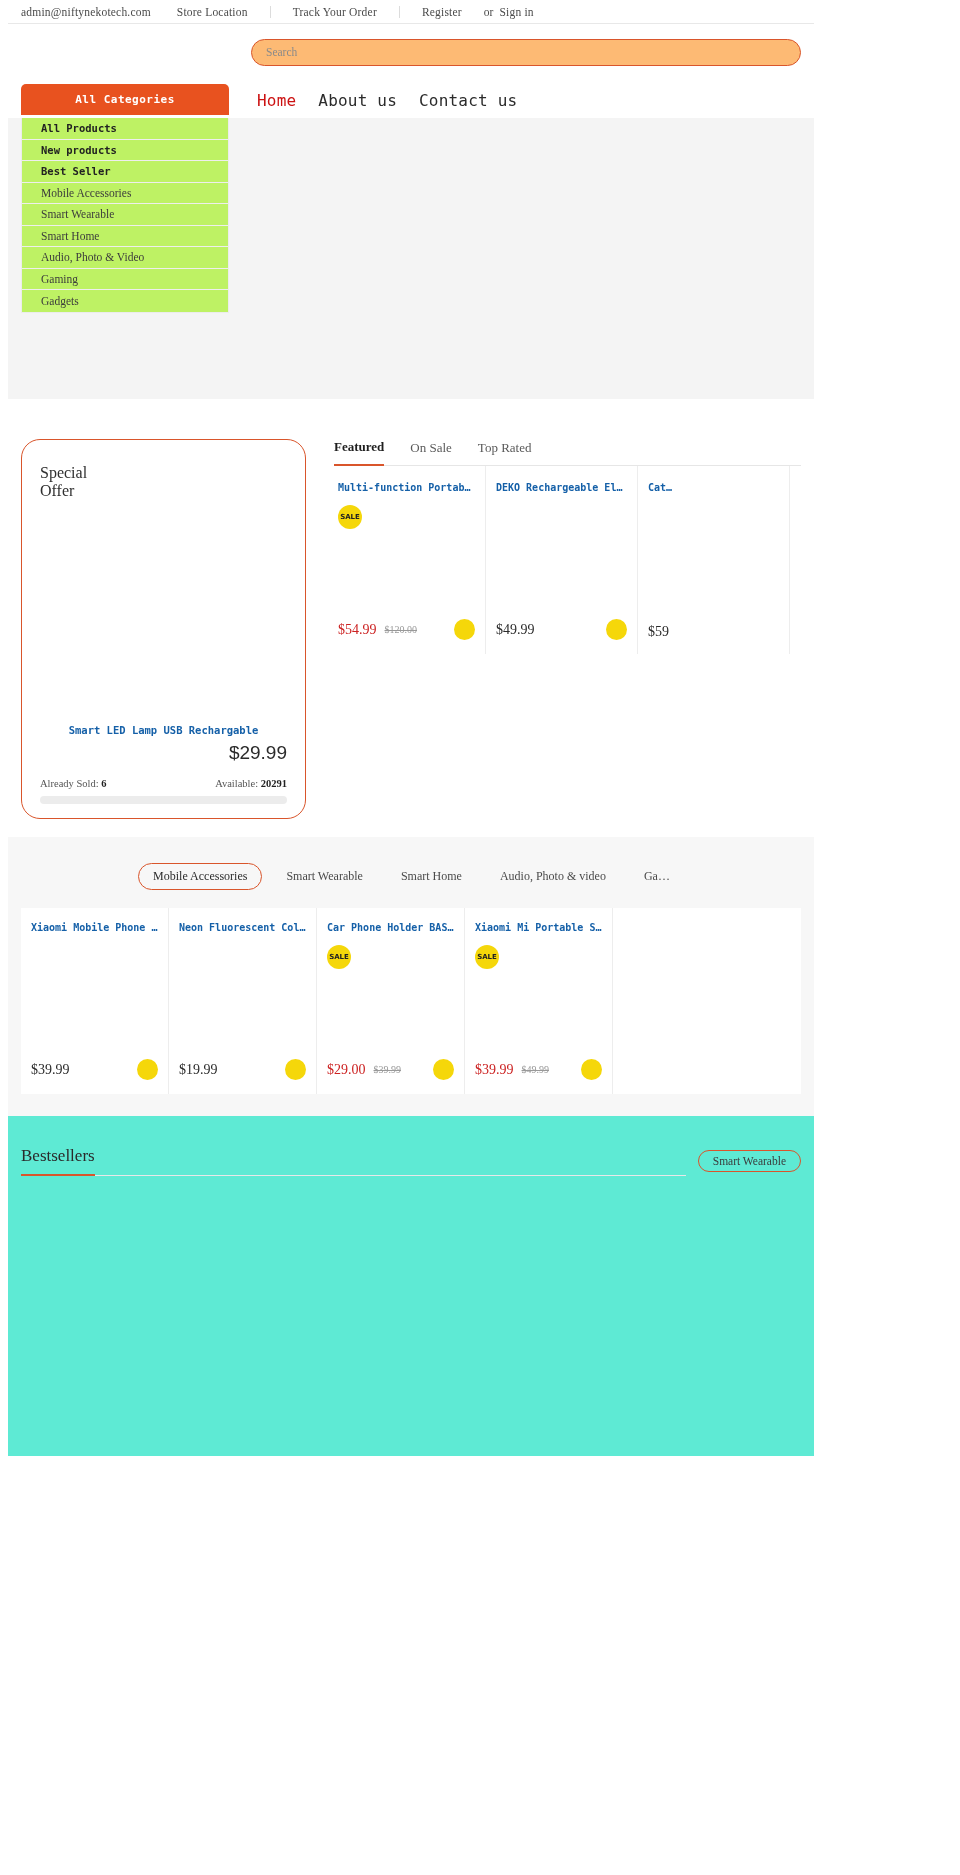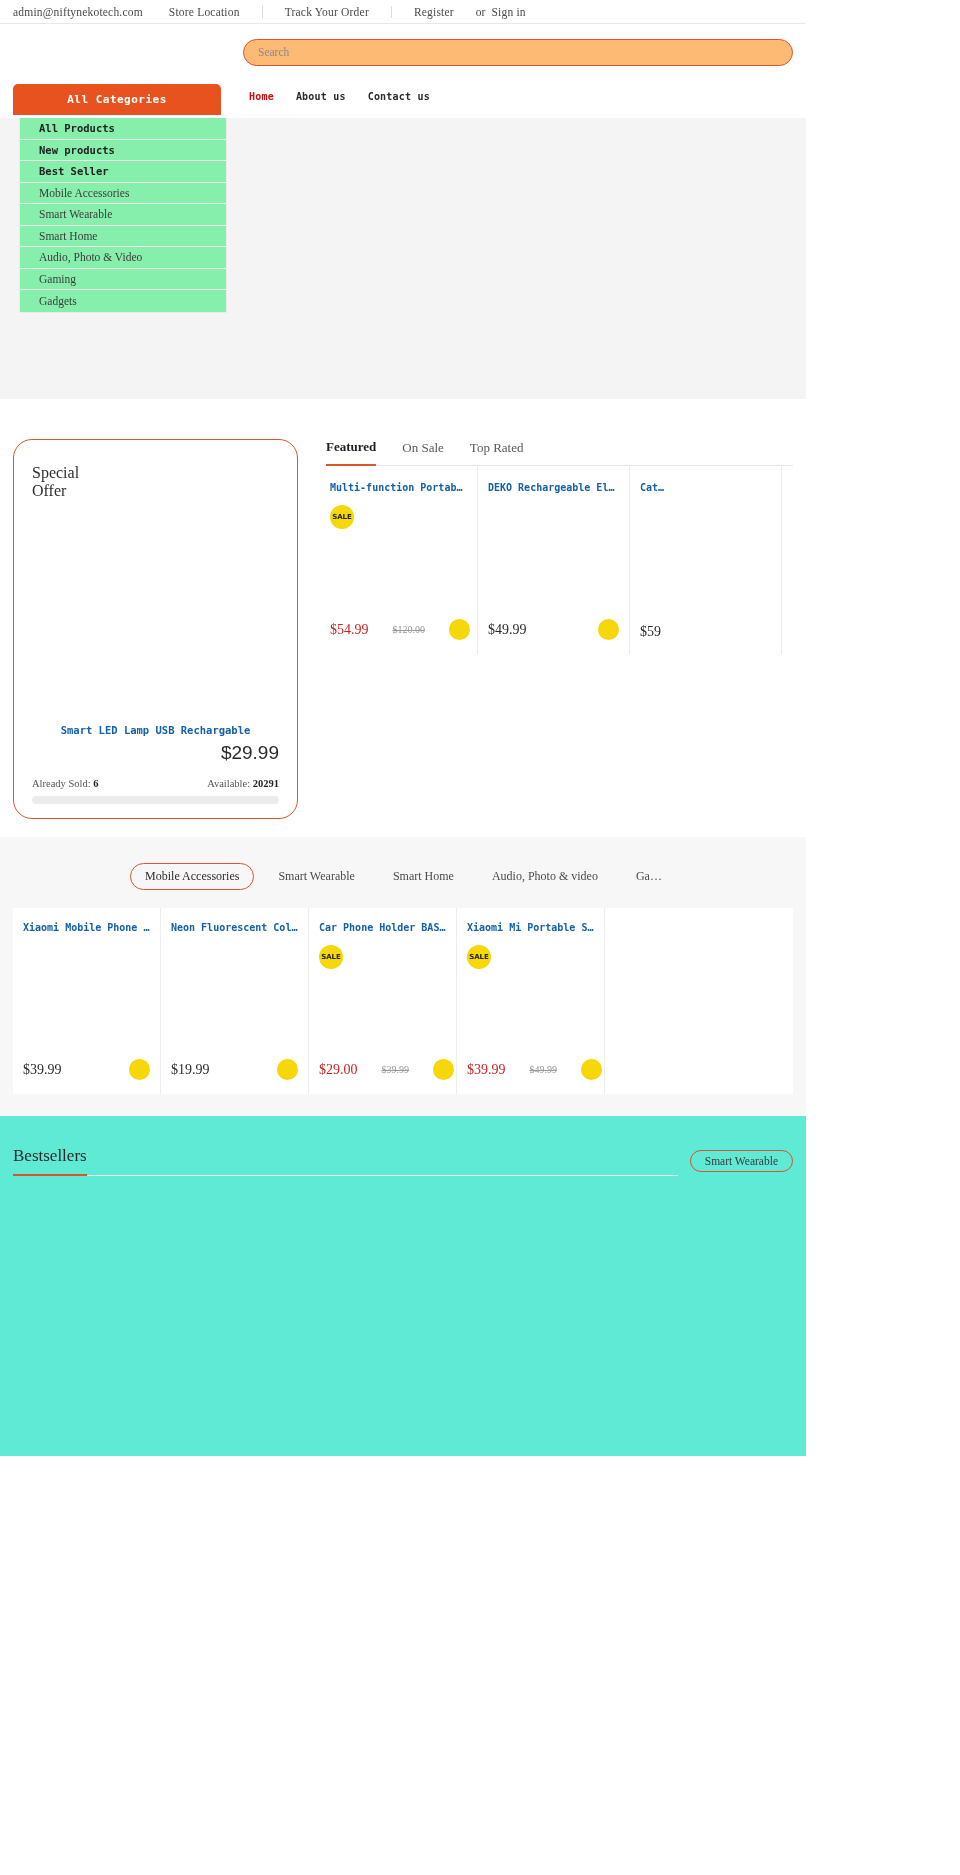--- a/index.html
+++ b/index.html
@@ -3,21 +3,21 @@
 <meta charset="utf-8">
 <style>
   * { box-sizing: border-box; margin: 0; padding: 0; }
   body {
     width: 960px;
     background: #ffffff;
     font-family: "Liberation Serif", serif;
     color: #333;
     overflow-x: hidden;
   }
-  .wrap { width: 806px; position: relative; }
+  .wrap { width: 806px; position: relative; margin-left: 8px; }
   .inner { width: 780px; margin: 0 auto; position: relative; }
 
   
   .topbar {
     height: 24px;
     border-bottom: 1px solid #e8e8e8;
     display: flex;
     align-items: center;
   }
   .topbar .inner { display: flex; align-items: center; gap: 0; }
@@ -74,35 +74,35 @@
     color: #fff;
     font-family: "DejaVu Sans Mono", monospace;
     font-size: 11px;
     font-weight: bold;
     letter-spacing: .5px;
     margin-top: 4px;
   }
   .mainnav { display: flex; align-items: center; gap: 22px; margin-left: 28px; margin-top: 11px; }
   .mainnav a {
     font-family: "DejaVu Sans Mono", monospace;
-    font-size: 10px;
-    font-weight: bold;
+    font-size: 16px;
+    font-weight: normal;
     color: #2b2b2b;
     text-decoration: none;
     letter-spacing: .2px;
   }
   .mainnav a.active { color: #cc1111; }
 
   
   .heroband { background: #f4f4f4; height: 281px; position: relative; }
   .catpanel {
     position: absolute;
-    left: 6px; top: 0;
+    left: 0; top: 0;
     width: 208px;
-    background: #86efac;
+    background: #bef264;
     border: 1px solid #ececec;
     border-top: none;
     z-index: 6;
   }
   .catitem {
     height: 21.5px;
     display: flex;
     align-items: center;
     padding: 0 0 0 19px;
     border-bottom: 1px solid #eeeeee;
@@ -203,21 +203,21 @@
     width: 24px; height: 24px;
     border-radius: 50%;
     background: #f5d70a;
     color: #222;
     font-family: "DejaVu Sans", sans-serif;
     font-size: 7px;
     font-weight: bold;
     display: flex; align-items: center; justify-content: center;
   }
   .pimg { flex: 1; min-height: 90px; }
-  .pfoot { display: flex; align-items: center; gap: 24px; padding-bottom: 14px; }
+  .pfoot { display: flex; align-items: center; gap: 8px; padding-bottom: 14px; }
   .price { font-family: "Liberation Serif", serif; font-size: 14px; color: #2b2b2b; }
   .price.sale { color: #cc2222; }
   .oldprice { font-family: "Liberation Serif", serif; font-size: 10px; color: #999; text-decoration: line-through; }
   .cartbtn { width: 21px; height: 21px; border-radius: 50%; background: #f5d70a; margin-left: auto; flex: none; }
 
   
   .catsection { background: #f7f7f7; padding: 26px 0 22px 0; margin-top: 18px; }
   .pillrow { display: flex; align-items: center; justify-content: center; gap: 10px; padding-bottom: 18px; }
   .pill {
     font-family: "Liberation Serif", serif;

